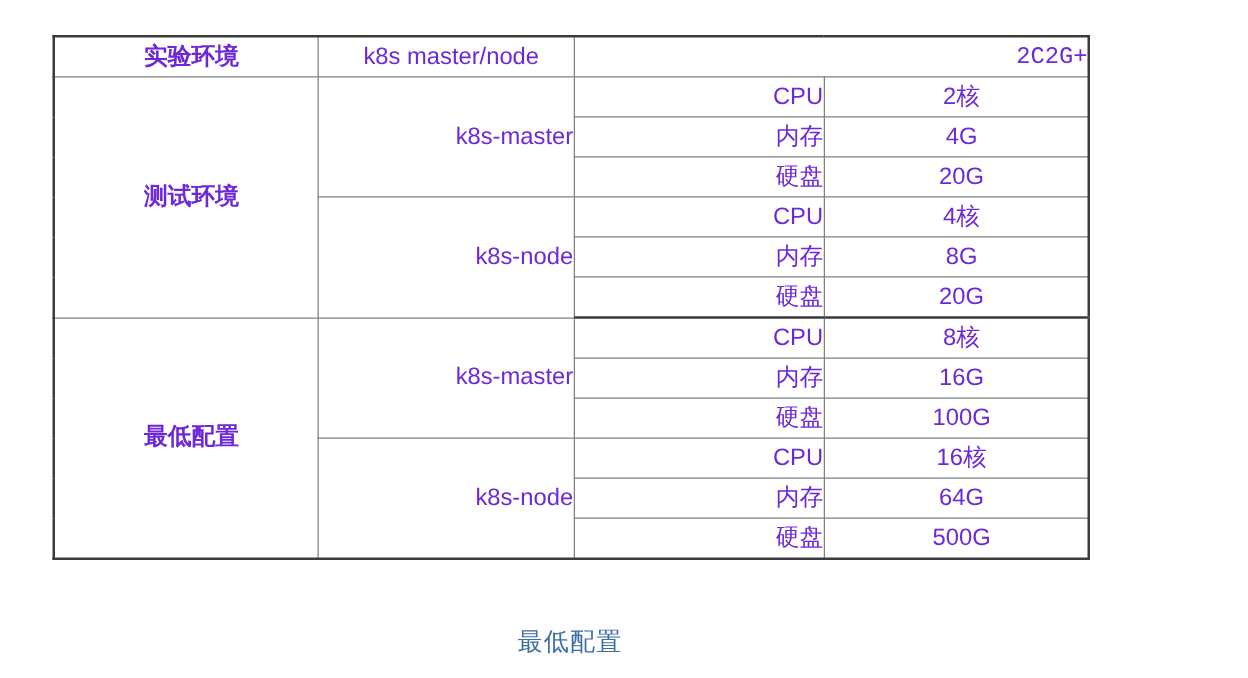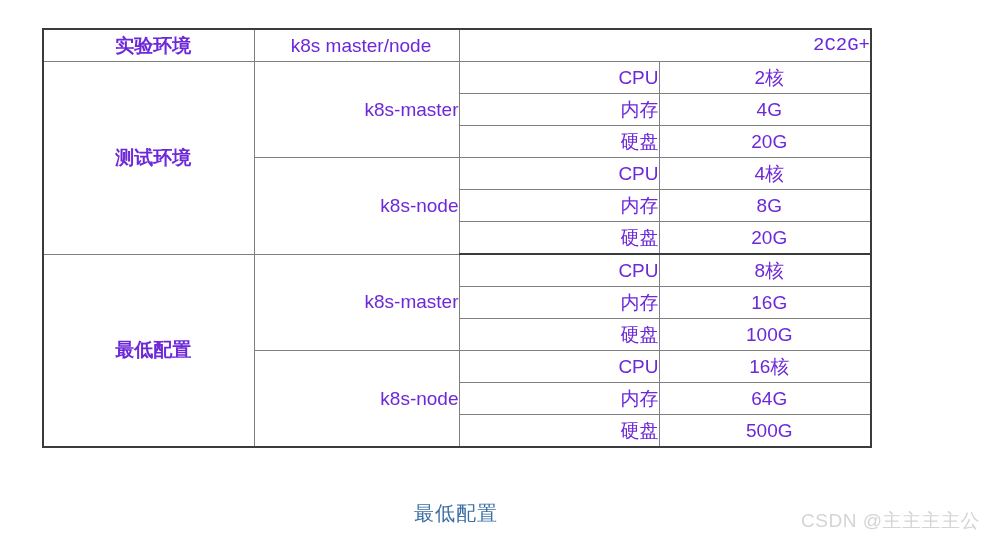--- a/index.html
+++ b/index.html
@@ -186,15 +186,14 @@
           <td class="res-cell">硬盘</td>
           <td class="val-cell">500G</td>
         </tr>
 
       </tbody>
     </table>
 
     <div class="caption">最低配置</div>
   </div>
 
-  <div class="watermark">CSDN @主主主主公</div>
 
 </div>
 
 </body></html>

